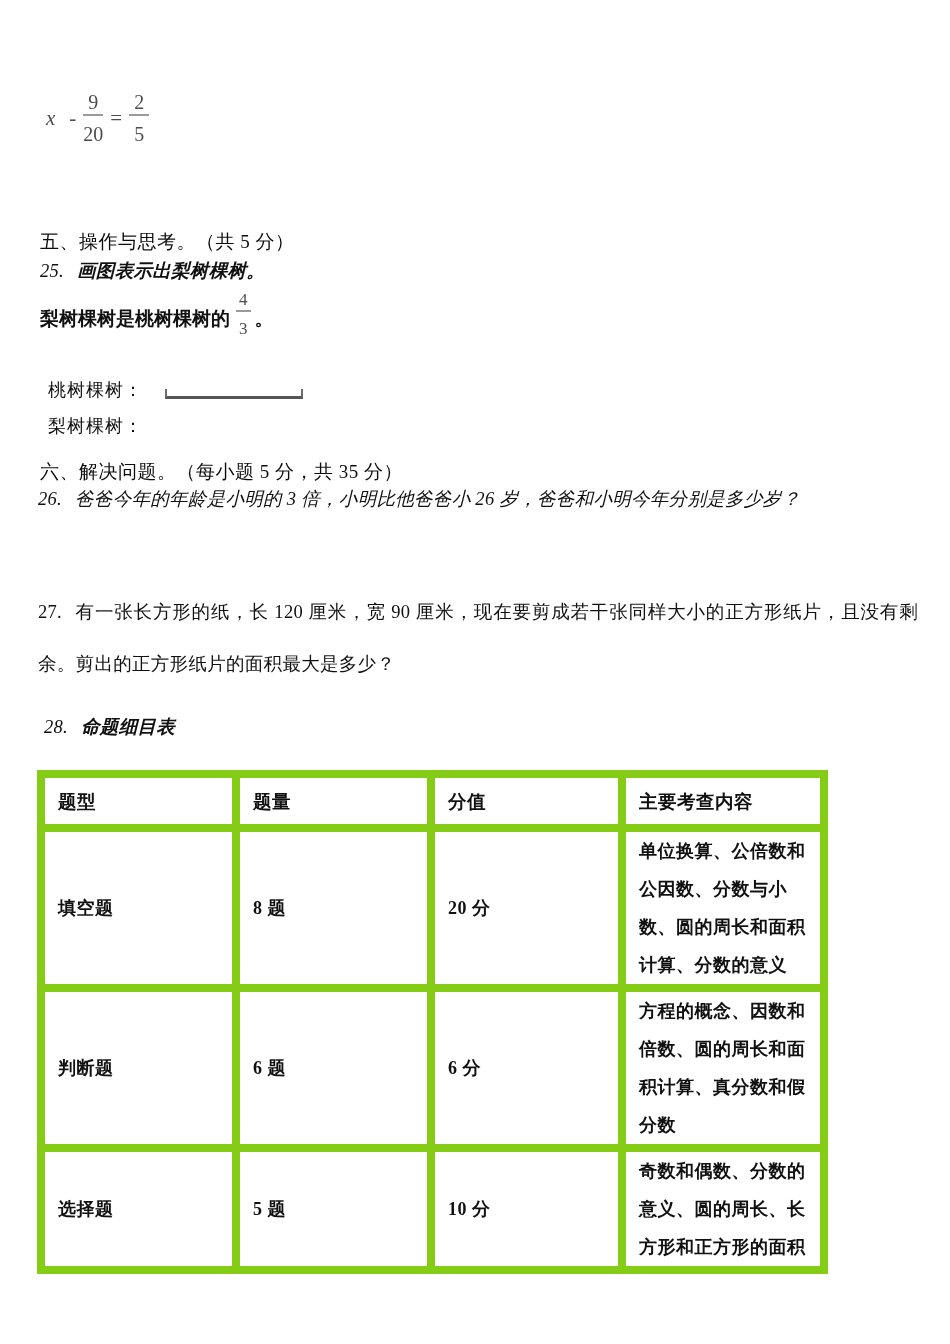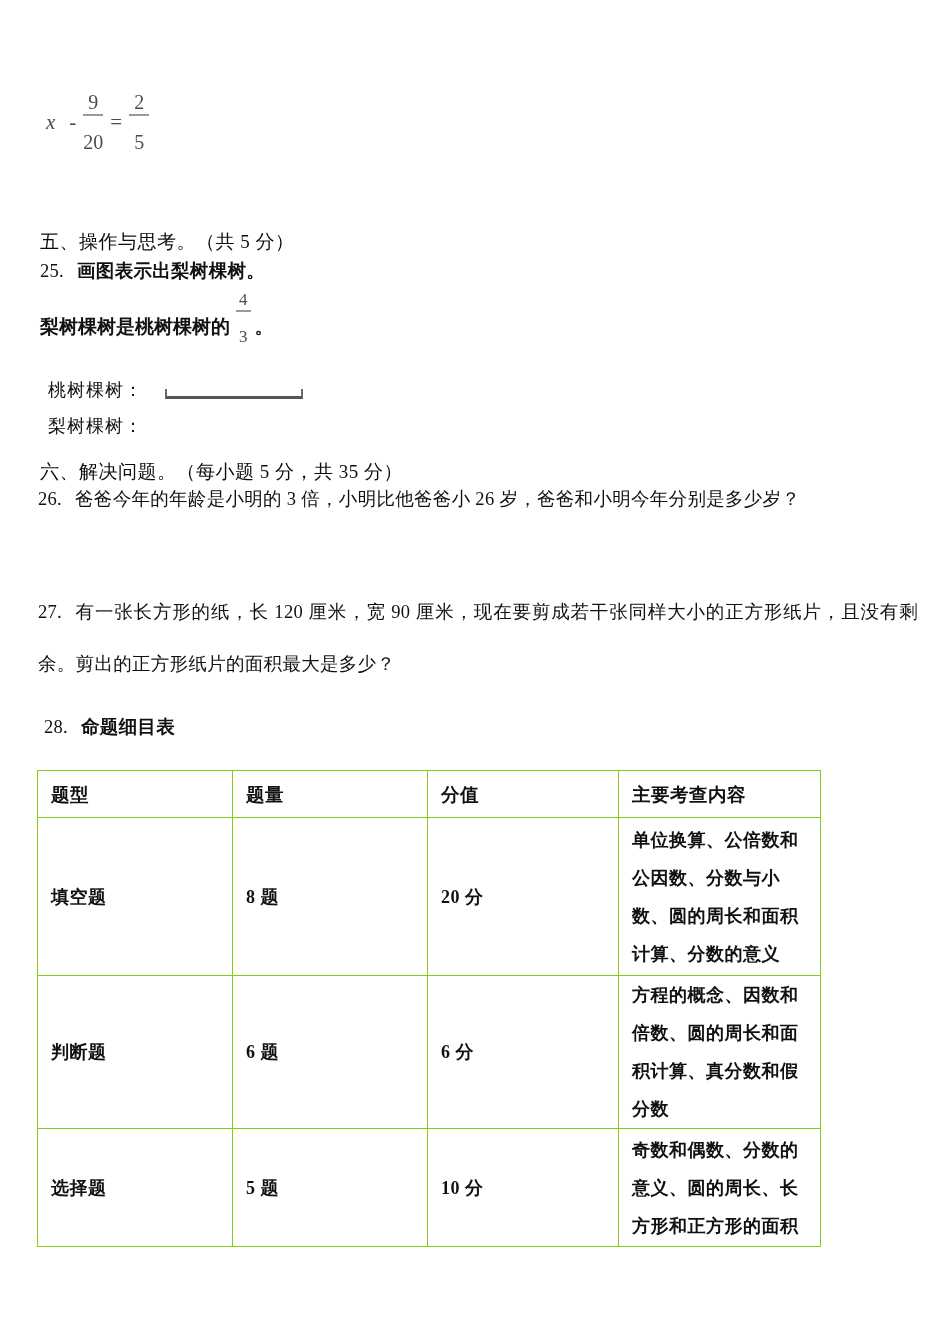--- a/index.html
+++ b/index.html
@@ -24,28 +24,28 @@
   .frac {
     display: inline-block; text-align: center;
     font-size: 20px; line-height: 1.05;
     color: #4d4d4d;
   }
   .frac .num {
     display: block;
     border-bottom: 2px solid #9a9a9a;
     padding: 0 5px 1px 5px;
   }
-  .frac .den { display: block; padding-top: 16px; }
+  .frac .den { display: block; padding-top: 8px; }
 
   
   .heading {
     font-size: 19px; font-weight: normal; color: #0d0d0d;
     letter-spacing: 0.5px;
   }
-  .qline { font-size: 18.5px; letter-spacing: 0.3px; }
+  .qline { font-size: 18.5px; letter-spacing: 0.3px; font-style: italic; }
   .qnum  { margin-right: 13px; }
   .qbold { font-weight: bold; }
 
   .statement {
     display: flex; align-items: flex-end;
     font-size: 19px; font-weight: bold;
   }
   .statement .frac {
     font-size: 17px; font-weight: normal;
     margin: 0 4px -6px 6px;
@@ -68,21 +68,21 @@
     text-align: justify;
   }
 
   
   table.spec {
     border-collapse: collapse;
     table-layout: fixed;
     width: 783px;
   }
   table.spec th, table.spec td {
-    border: 1px solid #84cc16;
+    border: 8px solid #84cc16;
     font-size: 18px; font-weight: bold;
     text-align: left; vertical-align: middle;
     padding: 0 8px 0 13px;
     letter-spacing: 0.5px;
   }
   table.spec th { height: 46px; font-size: 18.5px; }
   .row-tall   { height: 158px; }
   .row-mid    { height: 128px; }
   .row-short  { height: 118px; }
   .content-cell { line-height: 38px; }

